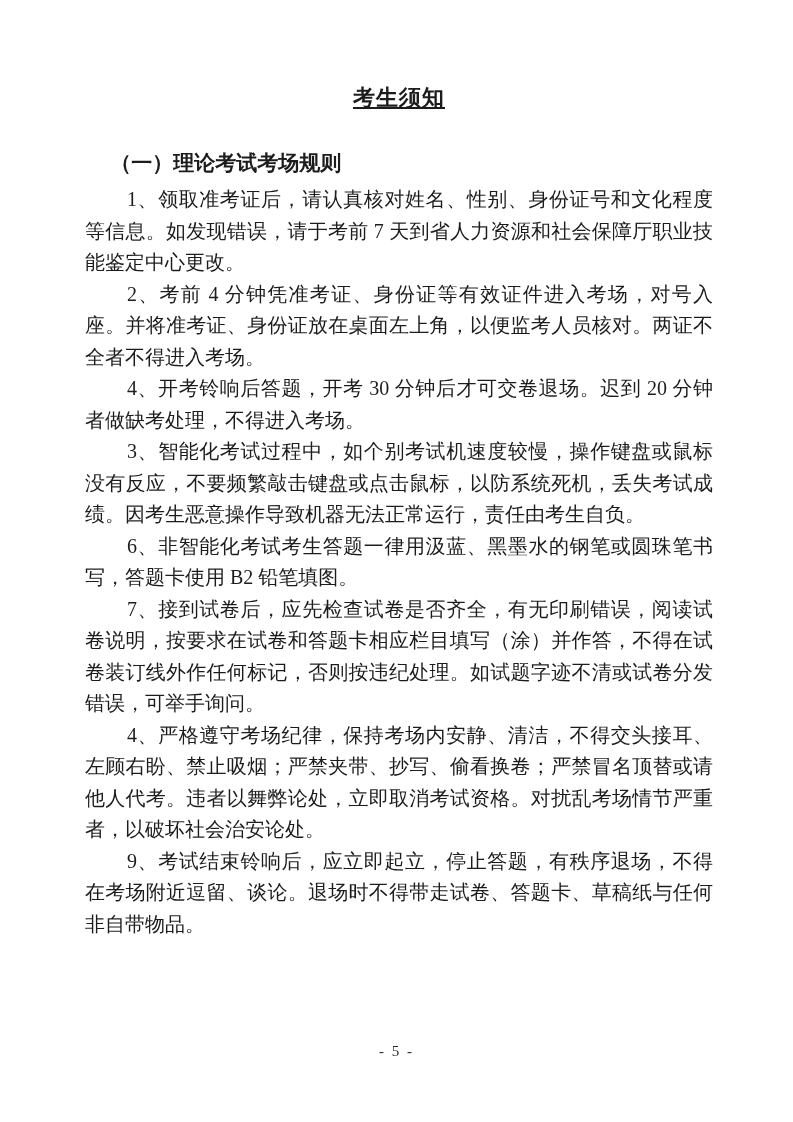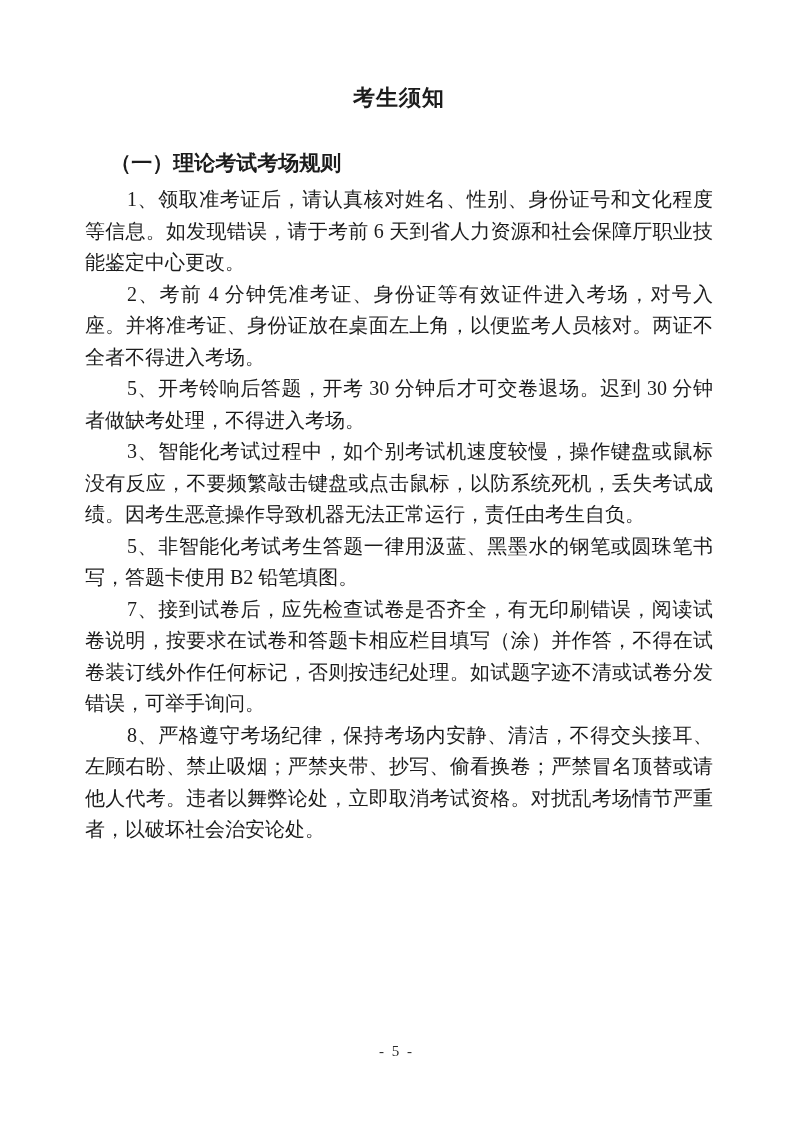--- a/index.html
+++ b/index.html
@@ -18,20 +18,21 @@
     padding: 84px 80px 0 85px;
     overflow: hidden;
   }
   .doc-title {
     font-size: 22px;
     font-weight: bold;
     line-height: 28px;
     text-align: center;
     margin: 0 0 36px 0;
     letter-spacing: 1px;
+    text-decoration: underline;
   }
   .section-heading {
     font-size: 21px;
     font-weight: bold;
     line-height: 30px;
     margin: 16px 0 6px 0;
     text-indent: 1.2em;
   }
   .body-text p.para {
     font-size: 20px;
@@ -56,24 +57,25 @@
 </head>
 <body>
 
 <div class="page">
 
   <h1 class="doc-title">考生须知</h1>
 
   <h2 class="section-heading">（一）理论考试考场规则</h2>
 
   <div class="body-text">
-    <p class="para">1、领取准考证后，请认真核对姓名、性别、身份证号和文化程度等信息。如发现错误，请于考前 6 天到省人力资源和社会保障厅职业技能鉴定中心更改。</p>
+    <p class="para">1、领取准考证后，请认真核对姓名、性别、身份证号和文化程度等信息。如发现错误，请于考前 7 天到省人力资源和社会保障厅职业技能鉴定中心更改。</p>
     <p class="para">2、考前 4 分钟凭准考证、身份证等有效证件进入考场，对号入座。并将准考证、身份证放在桌面左上角，以便监考人员核对。两证不全者不得进入考场。</p>
-    <p class="para">5、开考铃响后答题，开考 30 分钟后才可交卷退场。迟到 30 分钟者做缺考处理，不得进入考场。</p>
+    <p class="para">4、开考铃响后答题，开考 30 分钟后才可交卷退场。迟到 20 分钟者做缺考处理，不得进入考场。</p>
     <p class="para">3、智能化考试过程中，如个别考试机速度较慢，操作键盘或鼠标没有反应，不要频繁敲击键盘或点击鼠标，以防系统死机，丢失考试成绩。因考生恶意操作导致机器无法正常运行，责任由考生自负。</p>
-    <p class="para">5、非智能化考试考生答题一律用汲蓝、黑墨水的钢笔或圆珠笔书写，答题卡使用 B2 铅笔填图。</p>
+    <p class="para">6、非智能化考试考生答题一律用汲蓝、黑墨水的钢笔或圆珠笔书写，答题卡使用 B2 铅笔填图。</p>
     <p class="para">7、接到试卷后，应先检查试卷是否齐全，有无印刷错误，阅读试卷说明，按要求在试卷和答题卡相应栏目填写（涂）并作答，不得在试卷装订线外作任何标记，否则按违纪处理。如试题字迹不清或试卷分发错误，可举手询问。</p>
-    <p class="para">8、严格遵守考场纪律，保持考场内安静、清洁，不得交头接耳、左顾右盼、禁止吸烟；严禁夹带、抄写、偷看换卷；严禁冒名顶替或请他人代考。违者以舞弊论处，立即取消考试资格。对扰乱考场情节严重者，以破坏社会治安论处。</p>
+    <p class="para">4、严格遵守考场纪律，保持考场内安静、清洁，不得交头接耳、左顾右盼、禁止吸烟；严禁夹带、抄写、偷看换卷；严禁冒名顶替或请他人代考。违者以舞弊论处，立即取消考试资格。对扰乱考场情节严重者，以破坏社会治安论处。</p>
+    <p class="para">9、考试结束铃响后，应立即起立，停止答题，有秩序退场，不得在考场附近逗留、谈论。退场时不得带走试卷、答题卡、草稿纸与任何非自带物品。</p>
   </div>
 
   <div class="page-number">- 5 -</div>
 
 </div>
 
 </body></html>

